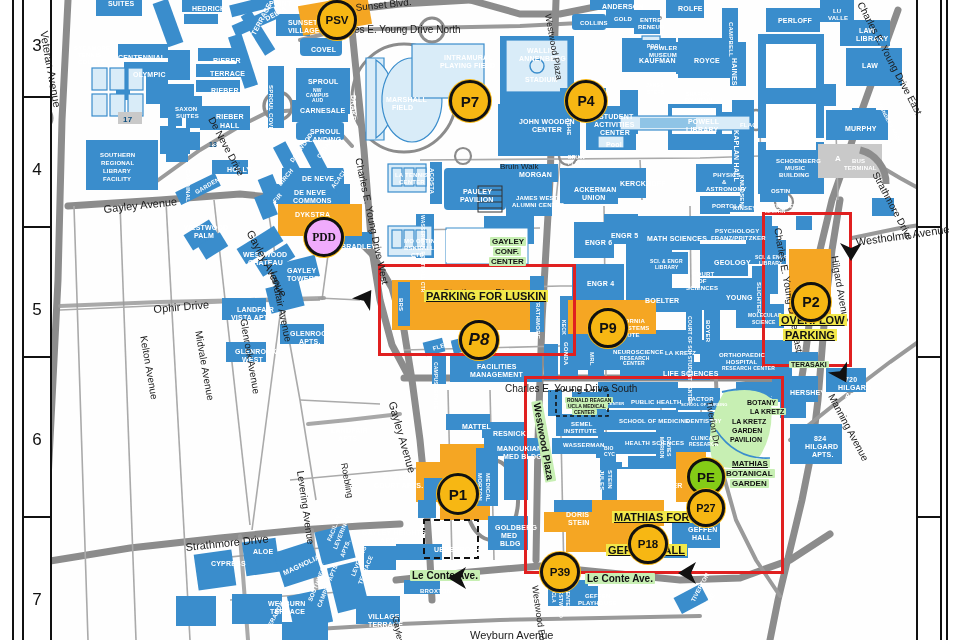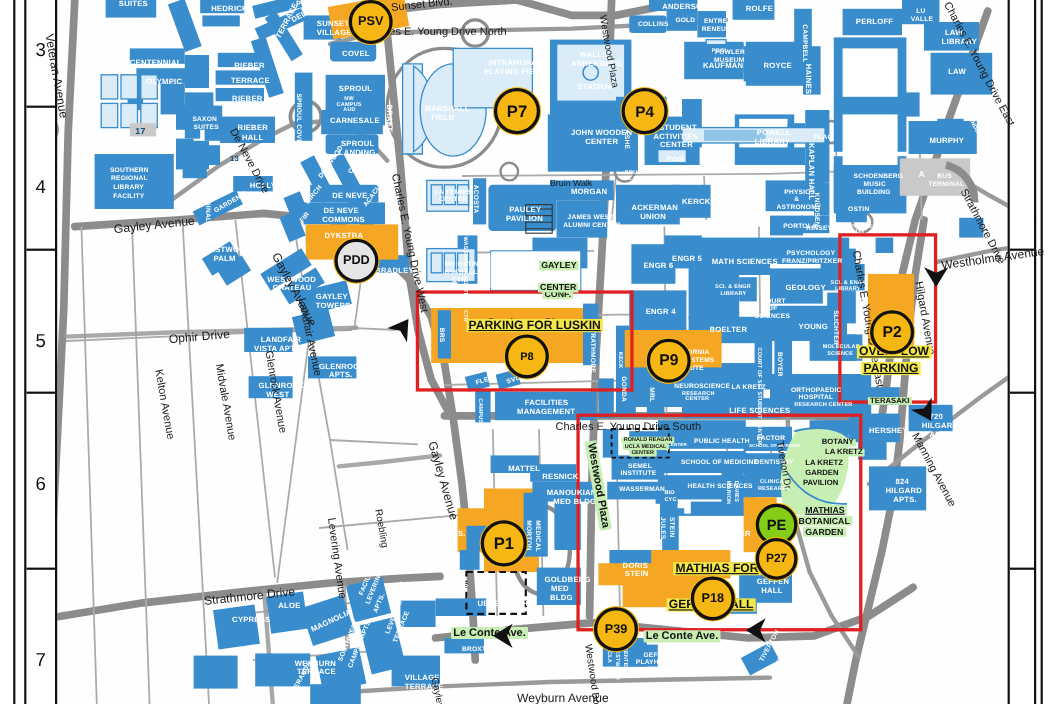--- a/index.html
+++ b/index.html
@@ -800,36 +800,36 @@
       <div class="grn" style="left: 585px; top: 573px; font-size: 10px; background: rgb(199, 239, 179);">Le Conte Ave.</div>
       <div class="grn" style="left: 745px; top: 399px; font-size: 7px; background: rgb(199, 239, 179);">BOTANY</div>
       <div class="grn" style="left: 748px; top: 408px; font-size: 7px; background: rgb(199, 239, 179);">LA KRETZ</div>
       <div class="grn" style="left: 730px; top: 418px; font-size: 7px; background: rgb(199, 239, 179);">LA KRETZ</div>
       <div class="grn" style="left: 730px; top: 427px; font-size: 7px; background: rgb(199, 239, 179);">GARDEN</div>
       <div class="grn" style="left: 728px; top: 436px; font-size: 7px; background: rgb(199, 239, 179);">PAVILION</div>
       <div class="grn" style="left: 730px; top: 459px; font-size: 8px; background: rgb(199, 239, 179); text-decoration: underline;">MATHIAS</div>
       <div class="grn" style="left: 724px; top: 469px; font-size: 8px; background: rgb(199, 239, 179);">BOTANICAL</div>
       <div class="grn" style="left: 730px; top: 479px; font-size: 8px; background: rgb(199, 239, 179);">GARDEN</div>
       <div class="grn" style="left: 490px; top: 237px; font-size: 8px; background: rgb(199, 239, 179);">GAYLEY</div>
-      <div class="grn" style="left: 493px; top: 247px; font-size: 8px; background: rgb(199, 239, 179); margin-top: 16px;">CONF.</div>
+      <div class="grn" style="left: 493px; top: 247px; font-size: 8px; background: rgb(199, 239, 179);">CONF.</div>
       <div class="grn" style="left: 489px; top: 257px; font-size: 8px; background: rgb(199, 239, 179);">CENTER</div>
       <div class="grn" style="left: 789px; top: 361px; font-size: 7px; background: rgb(199, 239, 179);">TERASAKI</div>
       <div class="grn" style="left: 565px; top: 397px; font-size: 5px; background: rgb(199, 239, 179);">RONALD REAGAN</div>
       <div class="grn" style="left: 566px; top: 403px; font-size: 5px; background: rgb(199, 239, 179);">UCLA MEDICAL</div>
       <div class="grn" style="left: 572px; top: 409px; font-size: 5px; background: rgb(199, 239, 179);">CENTER</div>
       <div class="phl" style="left: 424px; top: 290px; font-size: 11px; background: rgb(242, 232, 74);">PARKING FOR LUSKIN</div>
       <div class="phl" style="left: 779px; top: 314px; font-size: 11px; background: rgb(242, 232, 74);">OVERFLOW</div>
       <div class="phl" style="left: 783px; top: 329px; font-size: 11px; background: rgb(242, 232, 74);">PARKING</div>
       <div class="phl" style="left: 612px; top: 511px; font-size: 11px; background: rgb(242, 232, 74);">MATHIAS FOR</div>
       <div class="phl" style="left: 606px; top: 544px; font-size: 11px; background: rgb(242, 232, 74);">GEFFEN HALL</div>
       <div class="pbadge" style="left: 317px; top: 0px; width: 34px; height: 34px; font-size: 11.56px; background: rgb(247, 183, 19);">PSV</div>
       <div class="pbadge" style="left: 449px; top: 80px; width: 36px; height: 36px; font-size: 15.12px; background: rgb(247, 183, 19);">P7</div>
       <div class="pbadge" style="left: 565px; top: 80px; width: 36px; height: 36px; font-size: 14px; background: rgb(247, 183, 19);">P4</div>
-      <div class="pbadge" style="left: 304px; top: 217px; width: 34px; height: 34px; font-size: 11.56px; background: #e5e5e5;">PDD</div>
-      <div class="pbadge" style="left: 459px; top: 304px; width: 34px; height: 34px; font-size: 10px; background: rgb(247, 183, 19);">P8</div>
+      <div class="pbadge" style="left: 304px; top: 217px; width: 34px; height: 34px; font-size: 11.56px; background: #f0abfc; font-family: Liberation Serif, serif;">PDD</div>
+      <div class="pbadge" style="left: 459px; top: 320px; width: 34px; height: 34px; font-size: 17px; background: rgb(247, 183, 19); font-style: italic;">P8</div>
       <div class="pbadge" style="left: 588px; top: 308px; width: 34px; height: 34px; font-size: 14.28px; background: rgb(247, 183, 19);">P9</div>
       <div class="pbadge" style="left: 791px; top: 282px; width: 34px; height: 34px; font-size: 14.28px; background: rgb(247, 183, 19);">P2</div>
       <div class="pbadge" style="left: 437px; top: 473px; width: 36px; height: 36px; font-size: 15.12px; background: rgb(247, 183, 19);">P1</div>
       <div class="pbadge white" style="left: 687px; top: 458px; width: 32px; height: 32px; font-size: 13.44px;">PE</div>
       <div class="pbadge" style="left: 687px; top: 489px; width: 32px; height: 32px; font-size: 10.88px; background: rgb(247, 183, 19);">P27</div>
       <div class="pbadge" style="left: 540px; top: 552px; width: 34px; height: 34px; font-size: 11.56px; background: rgb(247, 183, 19);">P39</div>
       <div class="pbadge" style="left: 628px; top: 524px; width: 34px; height: 34px; font-size: 11.56px; background: rgb(247, 183, 19);">P18</div>
       <svg width="26" height="26" style="position: absolute; left: 352px; top: 286px; transform: rotate(35deg);">
         <path d="M13,2 L24,20 L13,15 L2,20 Z" fill="#111"></path>
       </svg>

